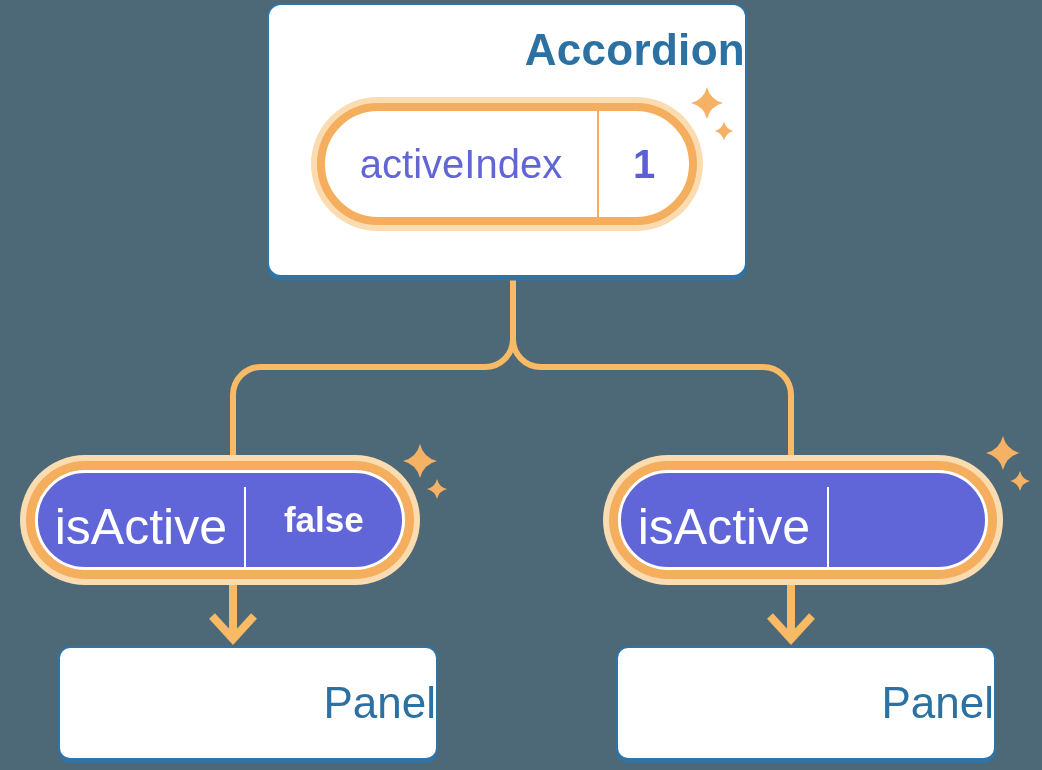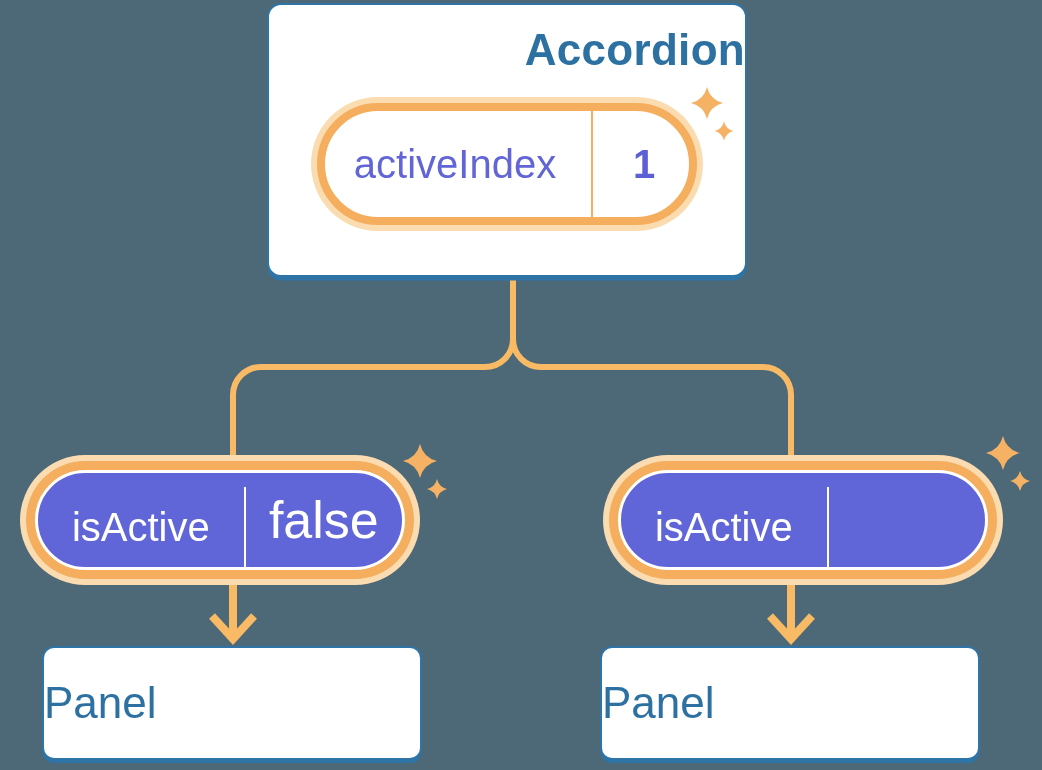--- a/index.html
+++ b/index.html
@@ -20,21 +20,21 @@
     margin-top:20px; text-align:right; font-size:44px; font-weight:600;
     color:#2c71a1; letter-spacing:0.3px;
   }
 
   
   .state-pill {
     position:absolute; left:50%; top:98px; transform:translateX(-50%);
     width:380px; height:122px; box-sizing:border-box;
     background:#ffffff; border:8px solid #f4ae5e; border-radius:999px;
     box-shadow:0 0 0 6px #fbdcb0;
-    display:flex; align-items:stretch; overflow:hidden;gap:6px;
+    display:flex; align-items:stretch; overflow:hidden;
   }
   .state-name {
     flex:1; display:flex; align-items:center; justify-content:center;
     font-size:40px; color:#6165d6;
   }
   .state-divider { width:2px; background:#f4ae5e; }
   .state-value {
     width:90px; display:flex; align-items:center; justify-content:center;
     font-size:40px; font-weight:700; color:#5c60d4;
   }
@@ -43,34 +43,34 @@
   .prop-pill {
     position:absolute; width:370px; height:100px; box-sizing:border-box;
     background:#6066d8; border:3px solid #ffffff; border-radius:999px;
     box-shadow:0 0 0 9px #f4ae5e, 0 0 0 15px #fbdcb0;
     display:flex; align-items:stretch; color:#ffffff; overflow:hidden;
   }
   .prop-pill.left  { left:35px;  top:470px; }
   .prop-pill.right { left:618px; top:470px; }
   .prop-name {
     flex:0 0 56.5%; border-right:2.5px solid #ffffff;
-    display:flex; align-items:center; justify-content:center; font-size:40px;margin-top:14px;
+    display:flex; align-items:center; justify-content:center; font-size:50px;margin-top:14px;
   }
   .prop-value {
     flex:1; display:flex; align-items:center; justify-content:center;
-    font-size:52px; font-weight:400;
+    font-size:35px; font-weight:700;
   }
 
   
   .panel-card {
     position:absolute; top:646px; width:380px; height:114px; box-sizing:border-box;
     background:#ffffff; border:2.5px solid #2e74a7; border-radius:12px;
     box-shadow:0 3.5px 0 -0.5px #2e74a7;
-    display:flex; align-items:center; justify-content:flex-start;
-    font-size:44px; color:#2c71a1; font-weight:500;
+    display:flex; align-items:center; justify-content:flex-end;
+    font-size:44px; color:#2c71a1; font-weight:500;margin-left:16px;
   }
   .panel-card.left  { left:42px; }
   .panel-card.right { left:600px; }
 </style>
 </head>
 <body>
 
 <div class="canvas">
 
   <svg class="layer" viewBox="0 0 1042 770" aria-hidden="true">

